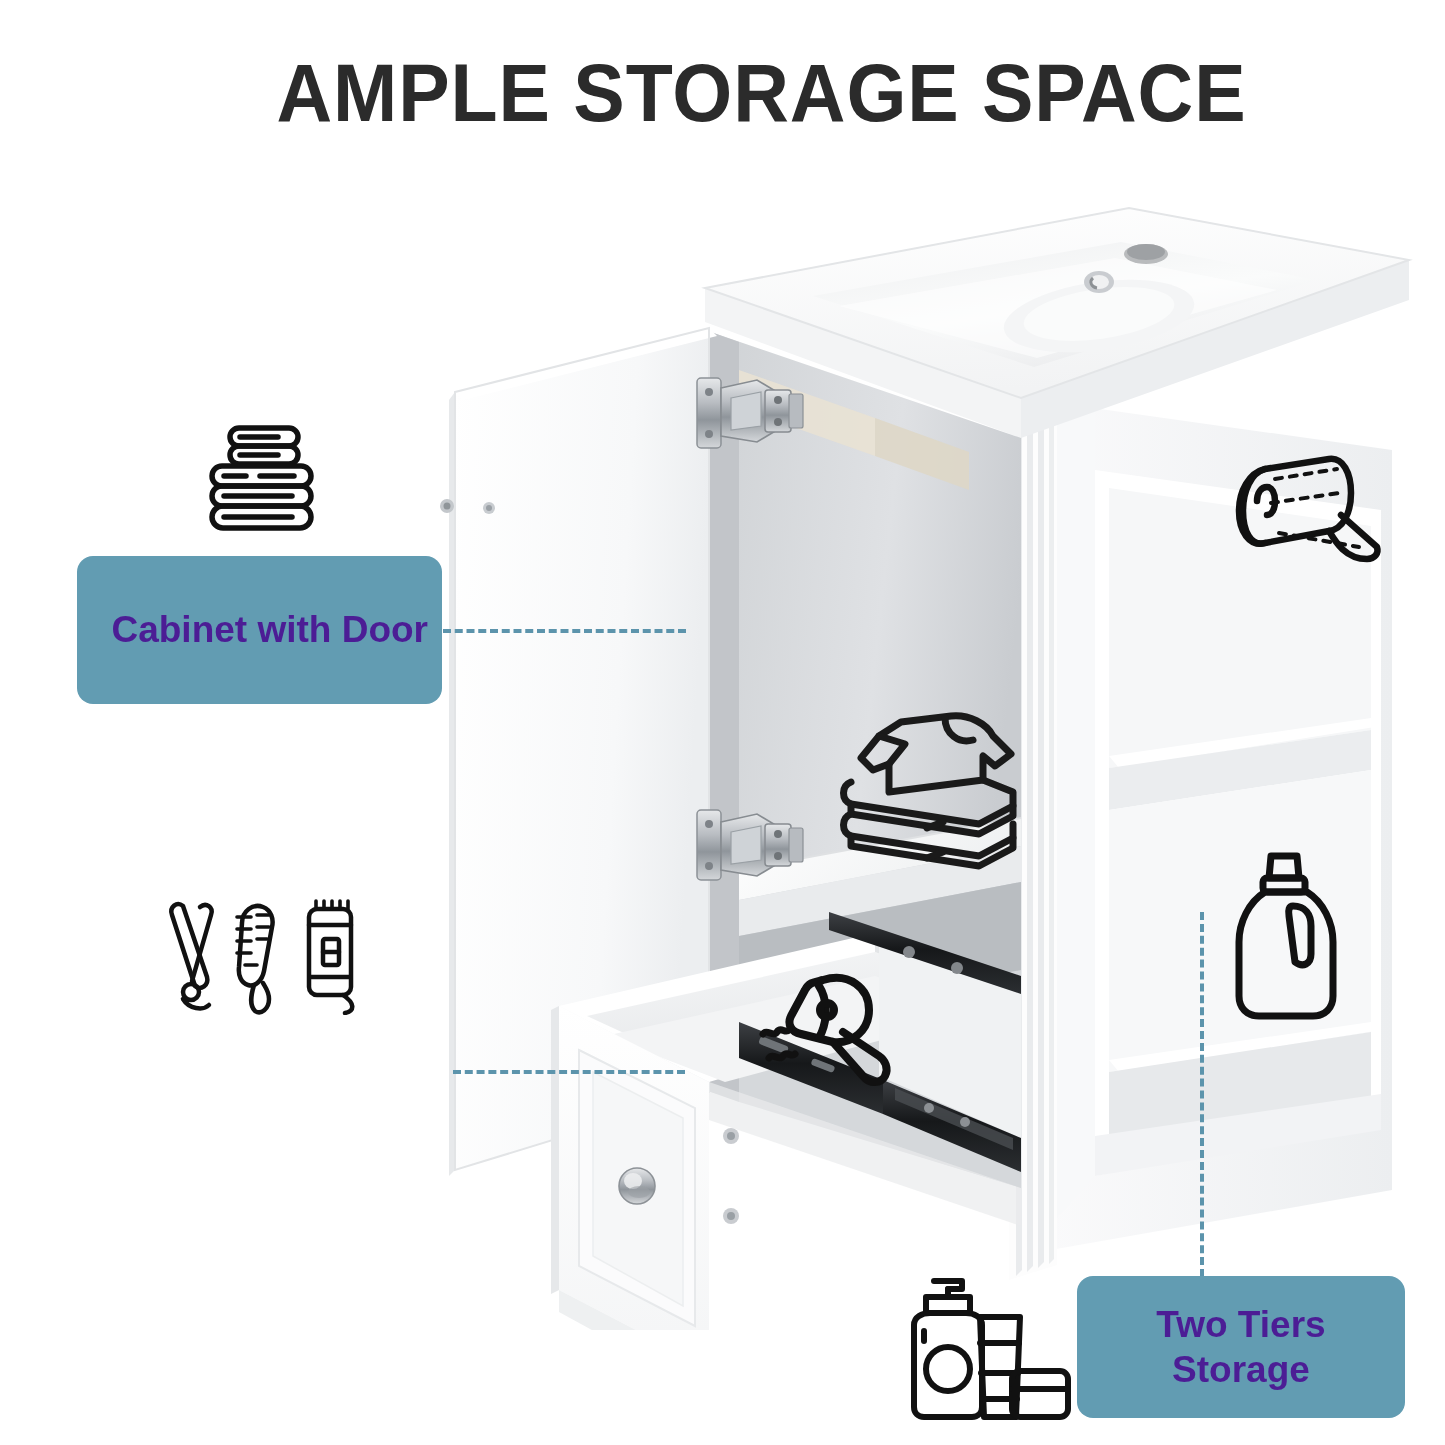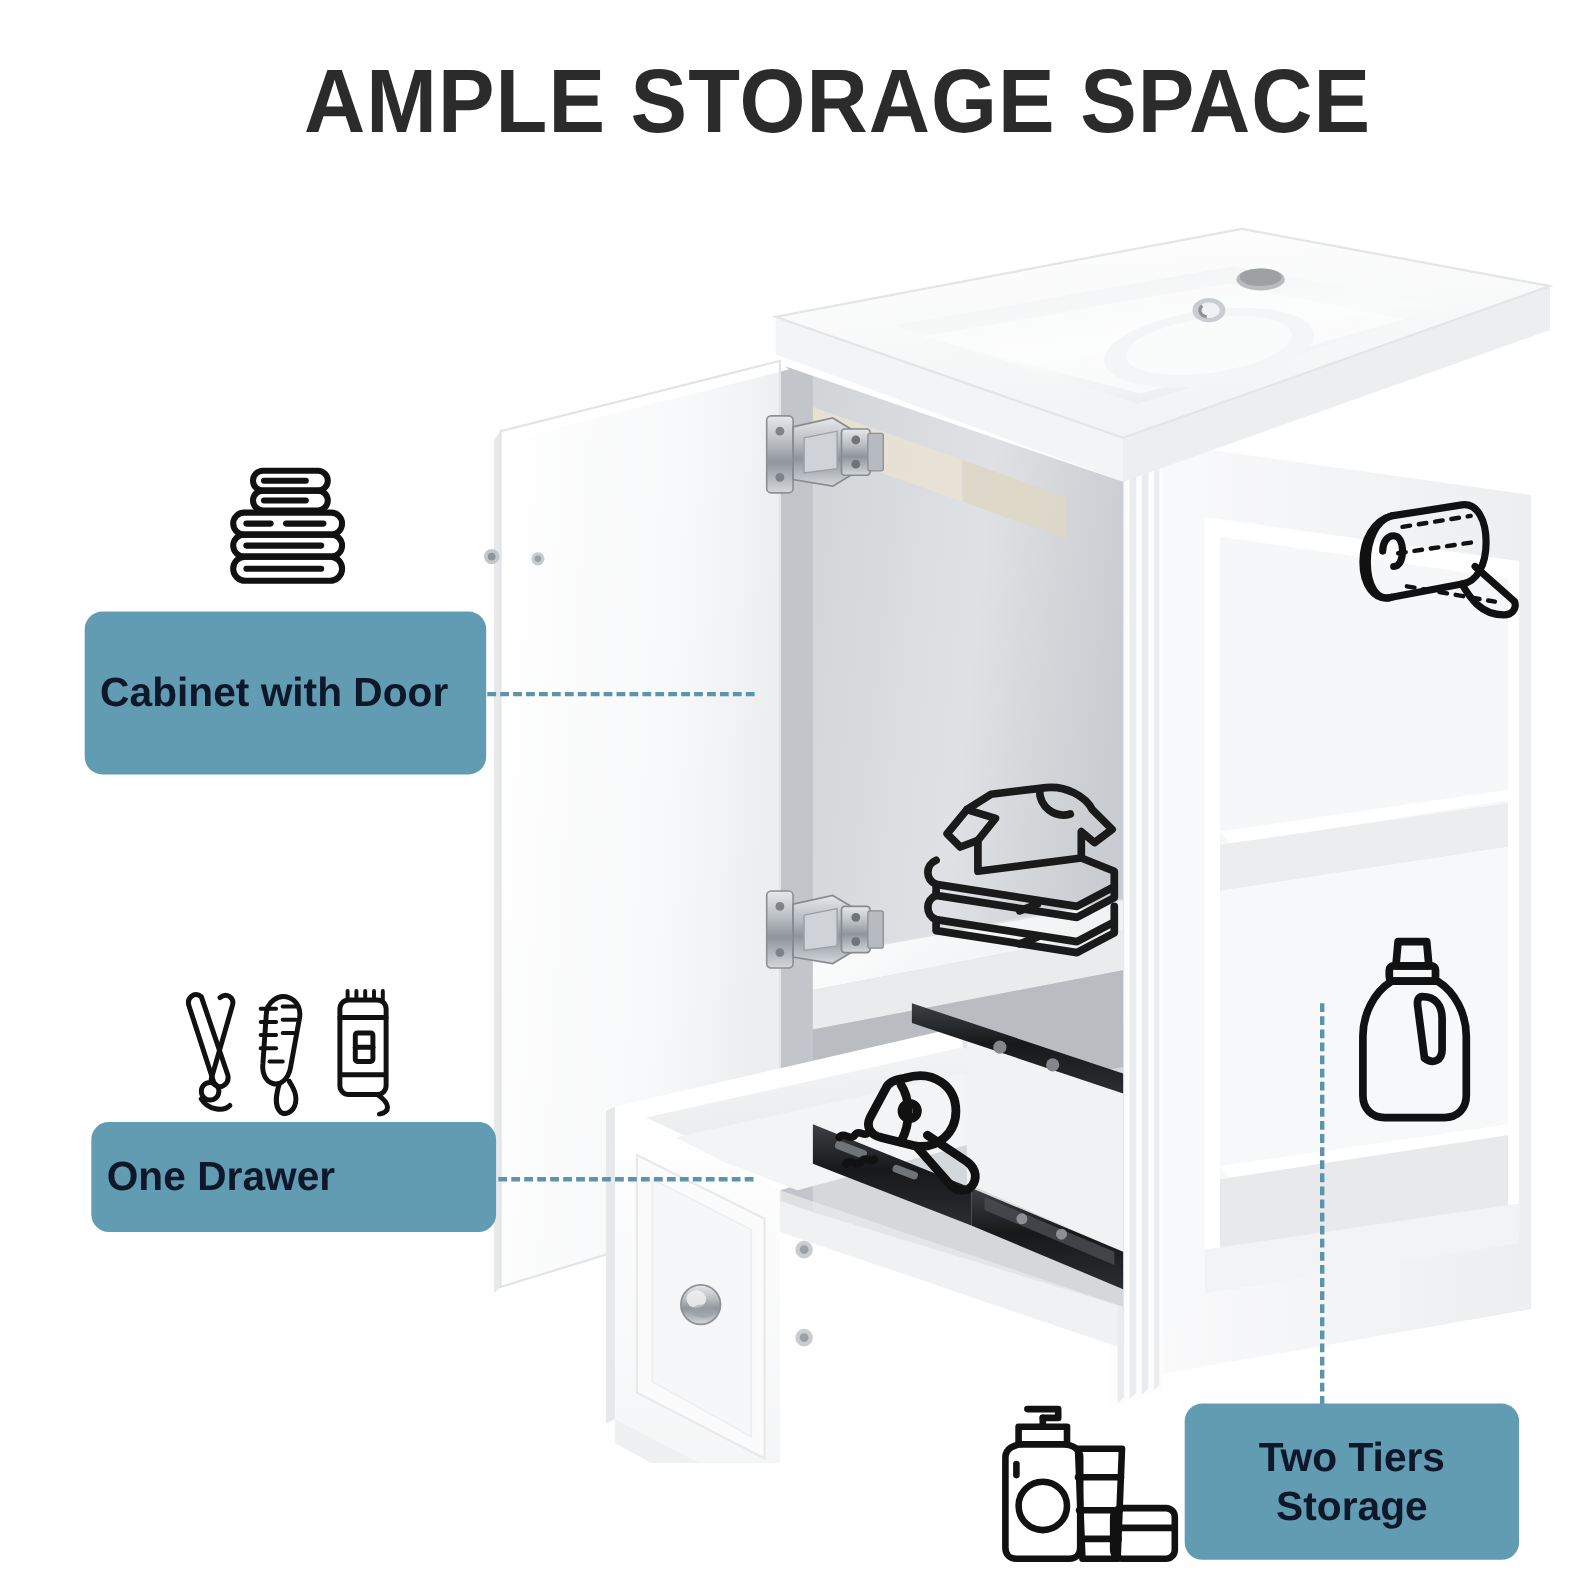--- a/index.html
+++ b/index.html
@@ -30,33 +30,33 @@
     font-family: "Liberation Sans", sans-serif;
     transform: scaleX(0.94);
     white-space: nowrap;
   }
 
   
   .pill {
     position: absolute;
     background: #629CB2;
     border-radius: 16px;
-    color: #0f172a;
+    color: #4c1d95;
     font-weight: 700;
     display: flex;
     align-items: center;
-    justify-content: flex-start;
+    justify-content: flex-end;
     text-align: center;
     line-height: 1.22;
     padding: 10px 14px;
     font-size: 37px;
   }
   #pill-cabinet { left: 38px;  top: 556px;  width: 365px; height: 148px; }
   #pill-drawer  { left: 44px;  top: 1020px; width: 368px; height: 100px; }
-  #pill-tiers   { left: 1038px; top: 1276px; width: 304px; height: 142px; }
+  #pill-tiers   { left: 1038px; top: 1276px; width: 328px; height: 142px; }
 
   
   .dash-h {
     position: absolute;
     height: 0;
     border-top: 4px dashed #5C94AC;
   }
   #dash-cabinet { left: 404px; top: 629px; width: 243px; }
   #dash-drawer  { left: 414px; top: 1070px; width: 232px; }
   .dash-v {
@@ -431,21 +431,18 @@
         <path d="M6 62 C10 56 16 66 20 60 C24 54 28 62 32 58"></path>
         <path d="M12 86 C16 80 22 90 26 84 C30 78 34 86 38 82"></path>
       </g>
     </svg>
   </div>
 
   <div class="pill" id="pill-cabinet">
     <span>Cabinet with Door</span>
   </div>
 
-  <div class="pill" id="pill-drawer">
-    <span>One Drawer</span>
-  </div>
 
   <div class="pill" id="pill-tiers">
     <span>Two Tiers Storage</span>
   </div>
 
 </div>
 
 </body></html>

